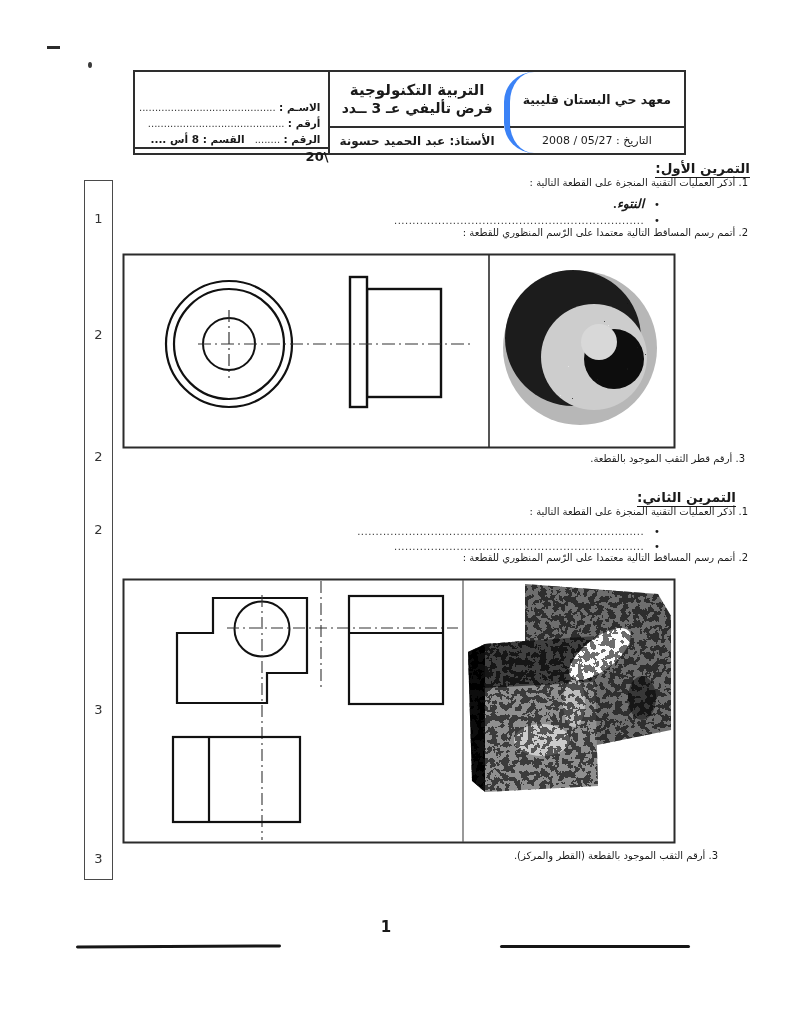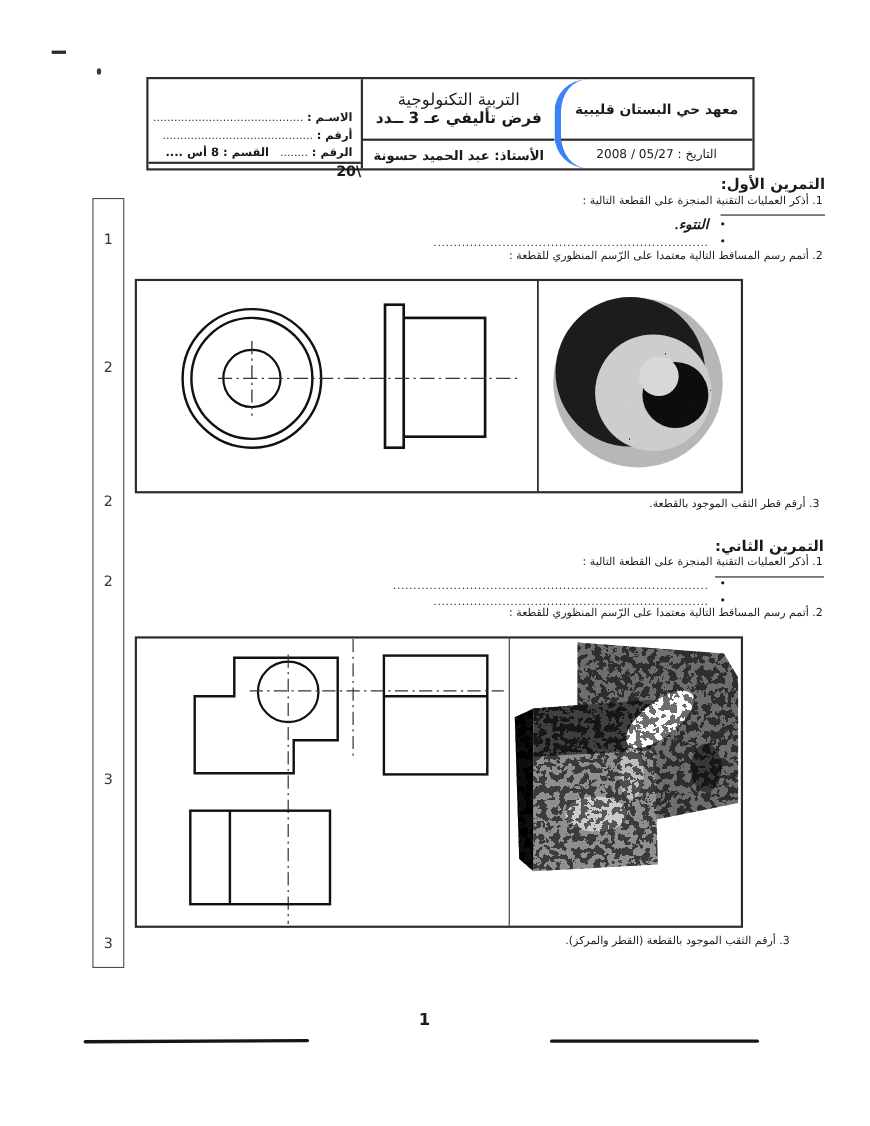--- a/index.html
+++ b/index.html
@@ -19,38 +19,38 @@
   }
   .hcol{display:flex;flex-direction:column;box-sizing:border-box;}
   .col-institute{width:194px;border-left:6px solid #3b82f6;border-radius:30px;}
   .col-subject{width:189px;border-left:2px solid #2e2e2e;}
   .col-student{flex:1;}
   .hrow1{height:56px;border-bottom:2px solid #2e2e2e;box-sizing:border-box;
          display:flex;flex-direction:column;align-items:center;justify-content:center;}
   .hrow2{flex:1;display:flex;align-items:center;justify-content:center;}
   .institute-name{font-weight:bold;font-size:12.5px;}
   .date-line{font-size:11px;white-space:nowrap;}
-  .subject-l1{font-weight:normal;font-size:15px;line-height:1.25;}
+  .subject-l1{font-weight:bold;font-size:15px;line-height:1.25;}
   .subject-l2{font-weight:bold;font-size:14px;line-height:1.25;}
   .teacher{font-weight:bold;font-size:12px;}
   .fields{align-items:stretch !important;justify-content:flex-start !important;padding:4px 8px 0 4px;margin-top:24px;}
   .fline{font-size:10.5px;line-height:1.5;white-space:nowrap;overflow:hidden;}
   .flabel{font-weight:bold;}
   .score-row{justify-content:flex-start;}
   .score{font-weight:bold;font-size:13px;direction:ltr;padding-left:4px;}
 
   
   .margin-col{position:absolute;left:84px;top:180px;width:29px;height:700px;
               border:1.5px solid #4a4a4a;box-sizing:border-box;}
   .mnum{position:absolute;left:0;width:100%;text-align:center;font-size:13px;color:#333;}
 
   
   .line{position:absolute;direction:rtl;text-align:right;font-size:10px;white-space:nowrap;}
   .ex-title{font-weight:bold;font-size:13.5px;}
-  .ex-title span{border-bottom:1.6px solid #1a1a1a;padding-bottom:19px;}
+  .ex-title span{border-bottom:1.6px solid #1a1a1a;padding-bottom:1px;}
   .bullet-line{font-size:12.5px;}
   .bullet-glyph{font-size:10px;vertical-align:middle;padding-left:6px;}
   .answer-italic{font-style:italic;font-weight:bold;font-size:12.5px;font-family:Liberation Serif, serif;}
   .dots{font-size:10px;letter-spacing:0.5px;color:#333;}
 
   .fig{position:absolute;}
 
   
   .page-num{position:absolute;left:376px;top:918px;width:20px;text-align:center;
             font-weight:bold;font-size:15px;}
@@ -174,21 +174,21 @@
       <circle cx="458" cy="95" r="77" fill="#b7b7b7"></circle>
       <circle cx="451" cy="85" r="68" fill="#1b1b1b"></circle>
       <circle cx="472" cy="104" r="53" fill="#cdcdcd"></circle>
       <circle cx="492" cy="106" r="30" fill="#0c0c0c"></circle>
       <circle cx="477" cy="89" r="18" fill="#d8d8d8"></circle>
     </g>
   </svg>
 
   <div class="line" style="top:453px;right:46px">3. أرقم قطر الثقب الموجود بالقطعة.</div>
 
-  <div class="line ex-title" style="top:489px;right:42px">
+  <div class="line ex-title" style="top:489px;right:55px">
     <span>التمرين الثاني:</span>
   </div>
   <div class="line" style="top:506px;right:43px">1. أذكر العمليات التقنية المنجزة على القطعة التالية :</div>
   <div class="line bullet-line" style="top:523px;right:131px">
     <span class="bullet-glyph">•</span>
     <span class="dots">..............................................................................</span>
   </div>
   <div class="line bullet-line" style="top:538px;right:131px">
     <span class="bullet-glyph">•</span>
     <span class="dots">....................................................................</span>

